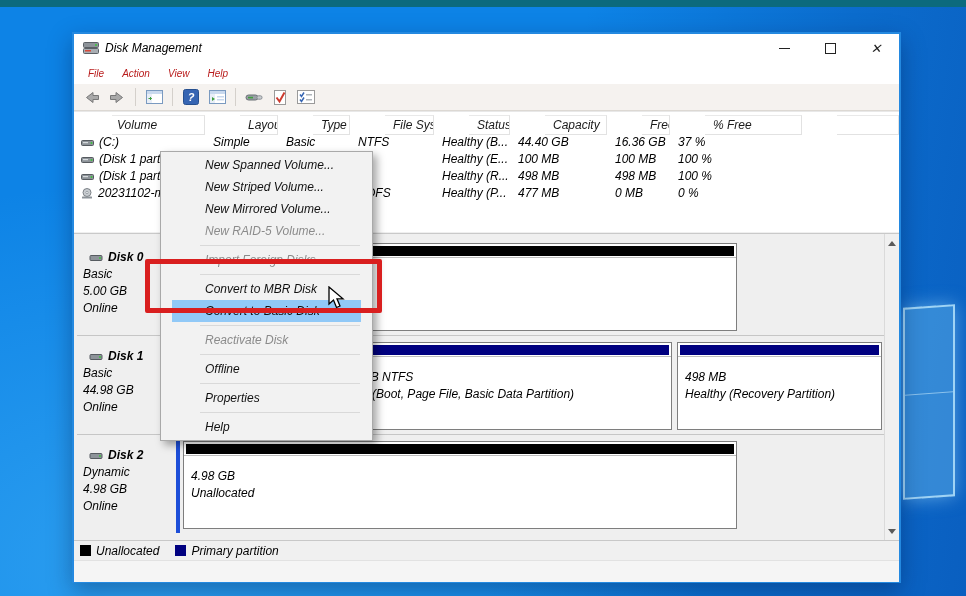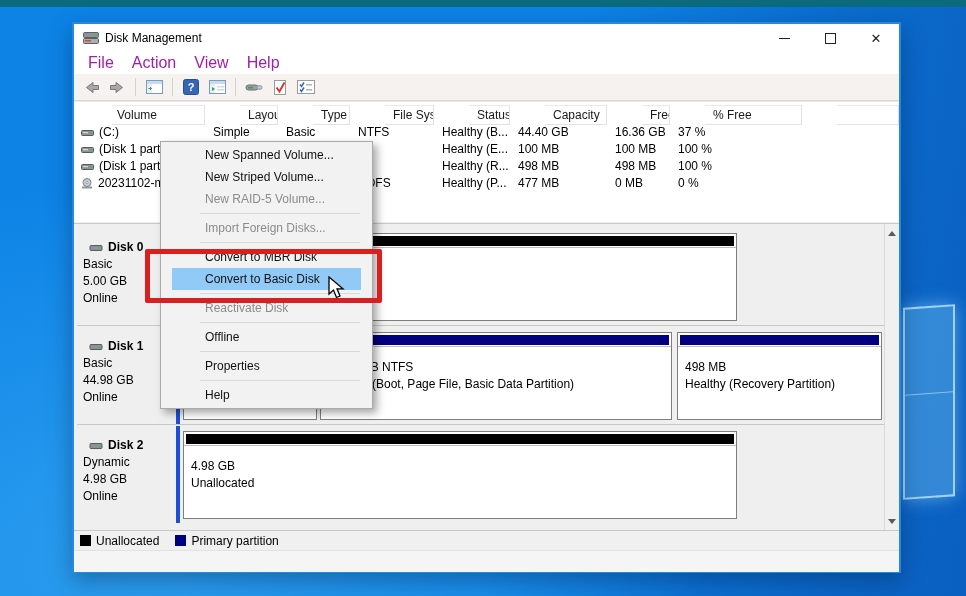--- a/index.html
+++ b/index.html
@@ -7,35 +7,35 @@
   .desktop{position:absolute;inset:0;width:966px;height:596px;
     background:
       radial-gradient(ellipse at 15% 95%, rgba(90,200,255,.40), transparent 48%),
       linear-gradient(100deg,#0d83e6 0%,#0d83e6 55%,#0b6ccd 80%,#0a5fc0 100%);}
   .desktop-topband{position:absolute;left:0;top:0;width:966px;height:7px;background:#0c6a7d;}
   .logo-pane{position:absolute;left:903px;top:306px;width:48px;height:188px;
     background:rgba(120,200,245,.38);border:2px solid rgba(195,236,255,.75);
     transform:skewY(-4deg);box-shadow:0 0 18px rgba(170,225,255,.5);}
   .logo-pane-split{position:absolute;left:0;right:0;top:45%;border-top:1px solid rgba(210,240,255,.55);}
 
-  .win{position:absolute;left:72px;top:22px;width:829px;height:551px;background:#fff;
-    border:2px solid #2489e0;box-sizing:border-box;box-shadow:0 8px 22px rgba(0,20,60,.35);}
+  .win{position:absolute;left:72px;top:32px;width:829px;height:551px;background:#fff;
+    border:2px solid #2489e0;box-sizing:border-box;box-shadow:0 8px 22px rgba(0,20,60,.35);font-style:italic;}
   .win-inner{position:relative;width:825px;height:547px;}
 
   .titlebar{position:absolute;left:0;top:0;width:100%;height:28px;background:#fff;}
   .title-icon{position:absolute;left:9px;top:6px;}
   .title-text{position:absolute;left:31px;top:7px;font-size:12px;color:#000;}
   .wctrl{position:absolute;right:0;top:0;display:flex;}
   .wbtn{width:46px;height:28px;display:flex;align-items:center;justify-content:center;cursor:default;}
   .glyph-min{width:11px;height:1px;background:#222;}
   .glyph-max{width:9px;height:9px;border:1px solid #222;}
   .glyph-close{font-size:13px;color:#222;line-height:1;}
 
   .menubar{position:absolute;left:0;top:28px;width:100%;height:22px;background:#fff;display:flex;align-items:center;padding-left:5px;box-sizing:border-box;}
-  .menubar .mmi{font-size:16px;color:#a21caf;padding:3px 9px;}
+  .menubar .mmi{font-size:10px;color:#b91c1c;padding:3px 9px;}
 
   .toolbar{position:absolute;left:0;top:50px;width:100%;height:27px;background:#f5f2ef;
     border-bottom:1px solid #dcd8d3;display:flex;align-items:center;padding-left:6px;box-sizing:border-box;gap:4px;}
   .tbtn{width:22px;height:21px;display:flex;align-items:center;justify-content:center;}
   .tsep{width:1px;height:18px;background:#d4d0cb;margin:0 3px;}
 
   .listpane{position:absolute;left:0;top:77px;width:100%;height:121px;background:#fff;border-top:1px solid #e8e8e8;}
   .lgrid{display:grid;grid-template-columns:128px 73px 72px 84px 76px 97px 63px 132px 1fr;align-items:center;}
   .lheader{position:absolute;left:3px;right:0;top:3px;height:18px;font-size:12px;color:#1a1a1a;}
   .hcell{height:18px;line-height:18px;padding-left:8px;border-right:1px solid #e2e2e2;border-bottom:1px solid #e2e2e2;border-top:1px solid #e9e9e9;white-space:nowrap;overflow:hidden;margin-left:35px;}
@@ -395,20 +395,21 @@
     <div class="legend-item">
       <span class="lsq navy"></span>
       <span>Primary partition</span>
     </div>
   </div>
   <div class="statusstrip"></div>
 
   <div class="cmenu">
     <div class="mi">New Spanned Volume...</div>
     <div class="mi">New Striped Volume...</div>
+    <div class="mi">New Mirrored Volume...</div>
     <div class="mi dis">New RAID-5 Volume...</div>
     <div class="msep"></div>
     <div class="mi dis">Import Foreign Disks...</div>
     <div class="msep"></div>
     <div class="mi">Convert to MBR Disk</div>
     <div class="mi hl">Convert to Basic Disk</div>
     <div class="msep"></div>
     <div class="mi dis">Reactivate Disk</div>
     <div class="msep"></div>
     <div class="mi">Offline</div>

